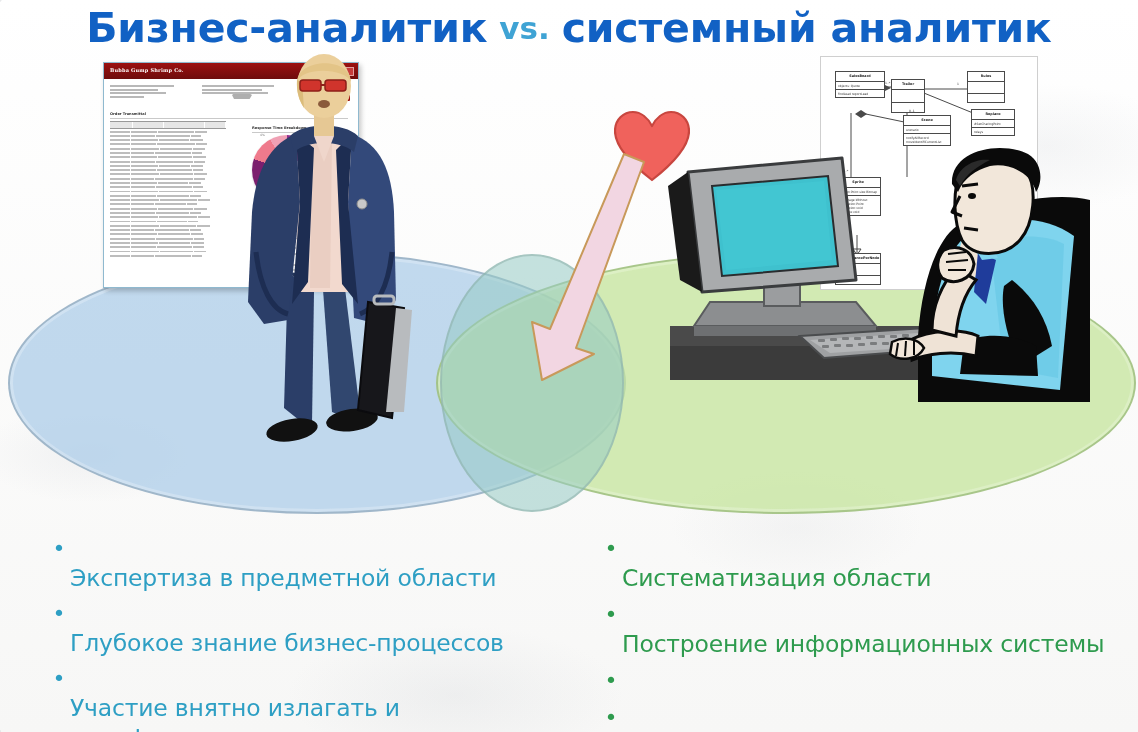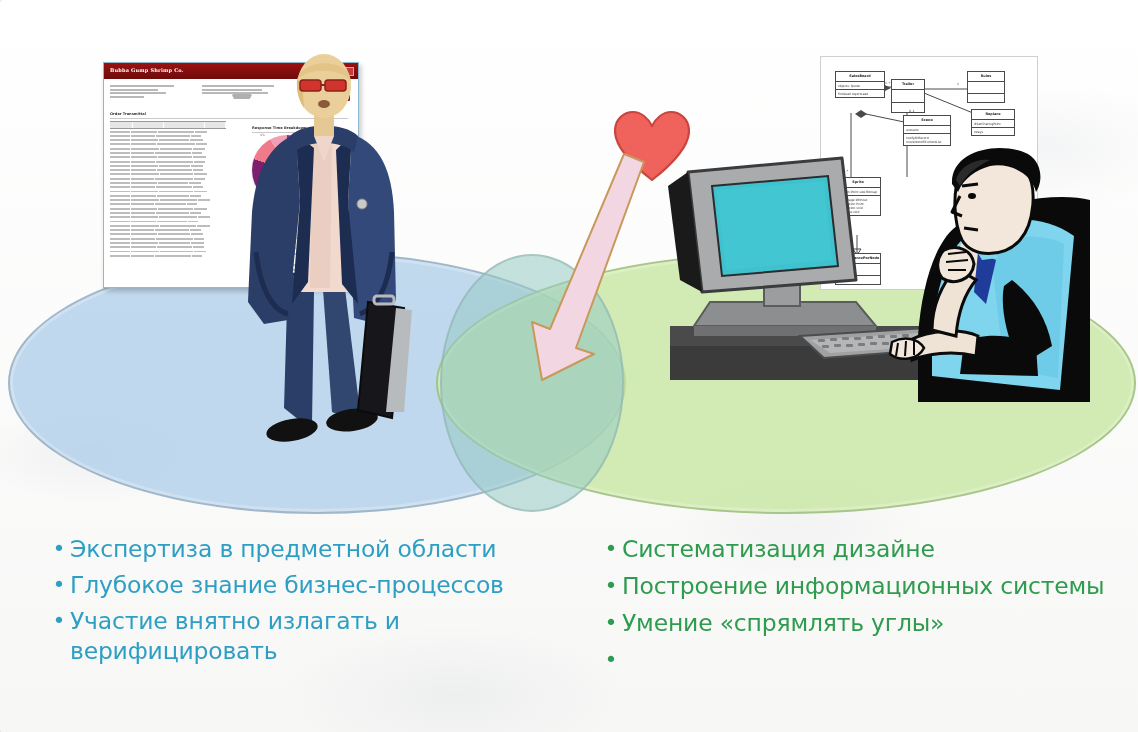--- a/index.html
+++ b/index.html
@@ -209,30 +209,34 @@
     width:22px;
     text-align:center;
     font-size:22px;
     line-height:30px;
   }
   .bullet-text{
     font-family:"DejaVu Sans", sans-serif;
     font-size:23.5px;
     line-height:30px;
     letter-spacing:-.2px;
+    margin-top:29px;
   }
   #bullets-left .bullet-dot,#bullets-left .bullet-text{color:#2E9FC4;}
   #bullets-right .bullet-dot,#bullets-right .bullet-text{color:#2E9B4E;}
   #bullets-right .bullet-item{margin-bottom:7px;}
 </style>
 </head>
 <body>
 
 <div id="slide">
 
+  <div class="title-wrap">
+    <span class="title-main">Бизнес-аналитик</span><span class="title-vs">vs.</span><span class="title-main">системный аналитик</span>
+  </div>
 
   <div class="ellipse" id="ellipse-blue"></div>
   <div class="ellipse" id="ellipse-green"></div>
   <div class="ellipse" id="ellipse-overlap"></div>
 
   <div id="report">
     <div id="report-header">
       <span id="report-title">Bubba Gump Shrimp Co.</span>
       <span id="report-logo"></span>
     </div>
@@ -736,28 +740,27 @@
     </div>
     <div class="bullet-item">
       <span class="bullet-dot">•</span>
       <span class="bullet-text">Участие внятно излагать и верифицировать</span>
     </div>
   </div>
 
   <div class="bullets" id="bullets-right">
     <div class="bullet-item">
       <span class="bullet-dot">•</span>
-      <span class="bullet-text">Систематизация дизайне</span>
+      <span class="bullet-text">Систематизация области</span>
     </div>
     <div class="bullet-item">
       <span class="bullet-dot">•</span>
       <span class="bullet-text">Построение информационных системы</span>
     </div>
     <div class="bullet-item">
       <span class="bullet-dot">•</span>
-      <span class="bullet-text">Умение «спрямлять углы»</span>
     </div>
     <div class="bullet-item">
       <span class="bullet-dot">•</span>
     </div>
   </div>
 
 </div>
 
 </body></html>

